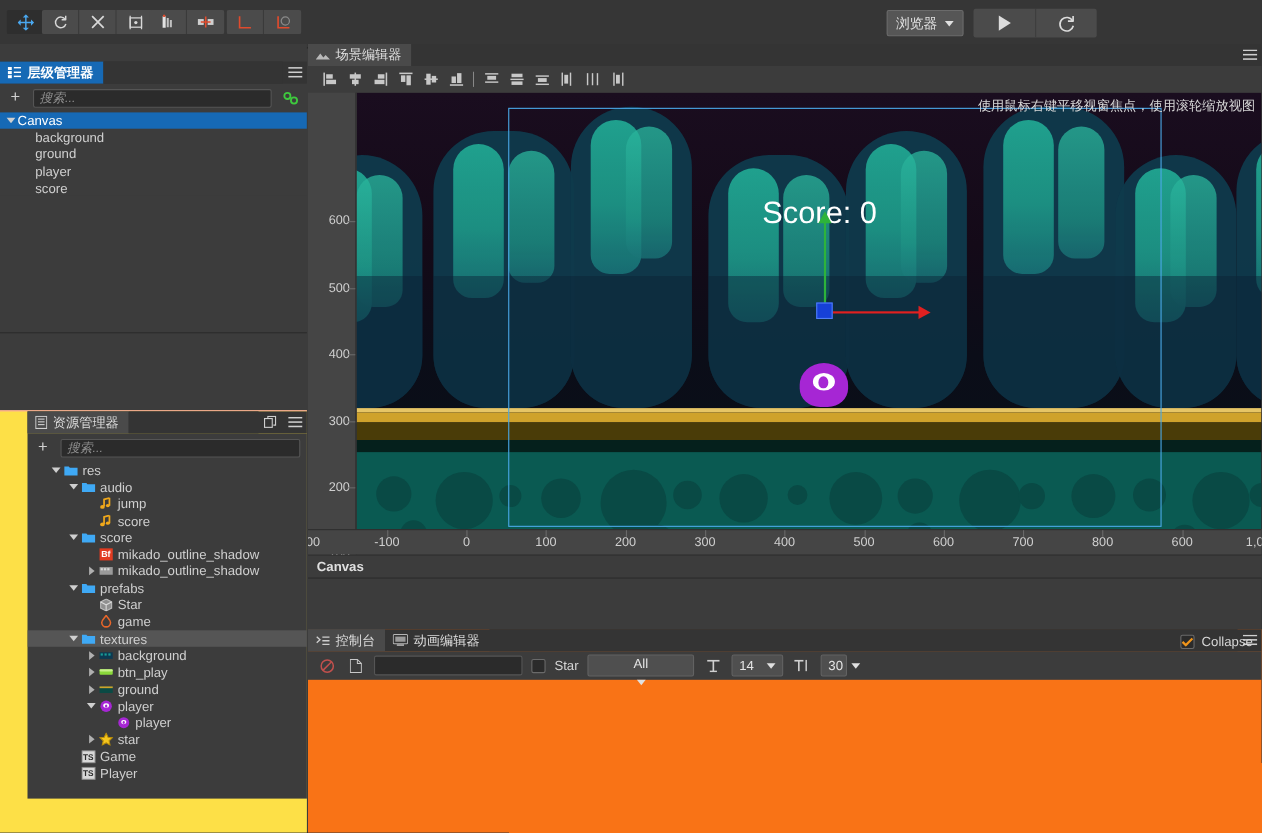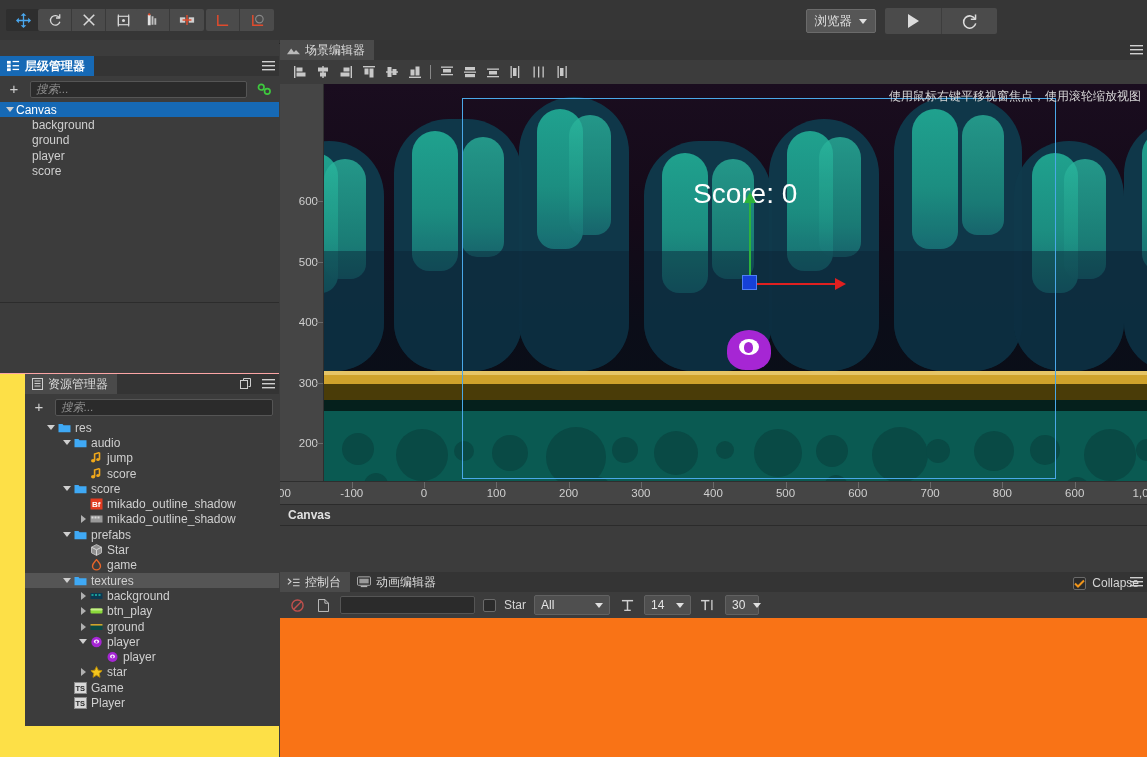--- a/index.html
+++ b/index.html
@@ -848,21 +848,21 @@
       </div>
       <div class="cbtn">
         <svg width="11" height="13" viewBox="0 0 12 14" fill="none" stroke="#c8c8c8">
           <path d="M0.5 0.5h7l4 4v9h-11z"></path>
             <path d="M7.5 0.5v4h4"></path>
           </svg>
       </div>
       <div class="con-input"></div>
       <div class="cbx"></div>
       <div class="clabel">Star</div>
-      <div class="csel" style="width:76px;">
+      <div class="csel" style="width:97px;flex-direction:column;">
         <span>All</span>
         <span class="caret"></span>
       </div>
       <div class="cbtn">
         <svg width="13" height="13" viewBox="0 0 14 14" fill="#d0d0d0">
           <rect x="1" y="1" width="12" height="1.6"></rect>
             <rect x="6.2" y="2" width="1.6" height="10"></rect>
           <rect x="3.5" y="11.5" width="7" height="1.4"></rect>
           </svg>
       </div>
@@ -870,21 +870,21 @@
         <span>14</span>
         <span class="caret"></span>
       </div>
       <div class="cbtn">
         <svg width="14" height="13" viewBox="0 0 15 14" fill="#d0d0d0">
           <rect x="0" y="1" width="9" height="1.6"></rect>
             <rect x="3.7" y="2" width="1.6" height="10"></rect>
           <rect x="11" y="1" width="1.4" height="11"></rect>
           </svg>
       </div>
-      <div class="csel" style="width:34px;">
+      <div class="csel" style="width:24px;">
         <span>30</span>
         <span class="caret"></span>
       </div>
 
       <div class="collapse-wrap">
         <div class="cbx">
           <svg width="11" height="9" viewBox="0 0 11 9">
             <path d="M1 4.5l3 3 6-6" fill="none" stroke="#f0951b" stroke-width="2"></path>
             </svg>
         </div>

